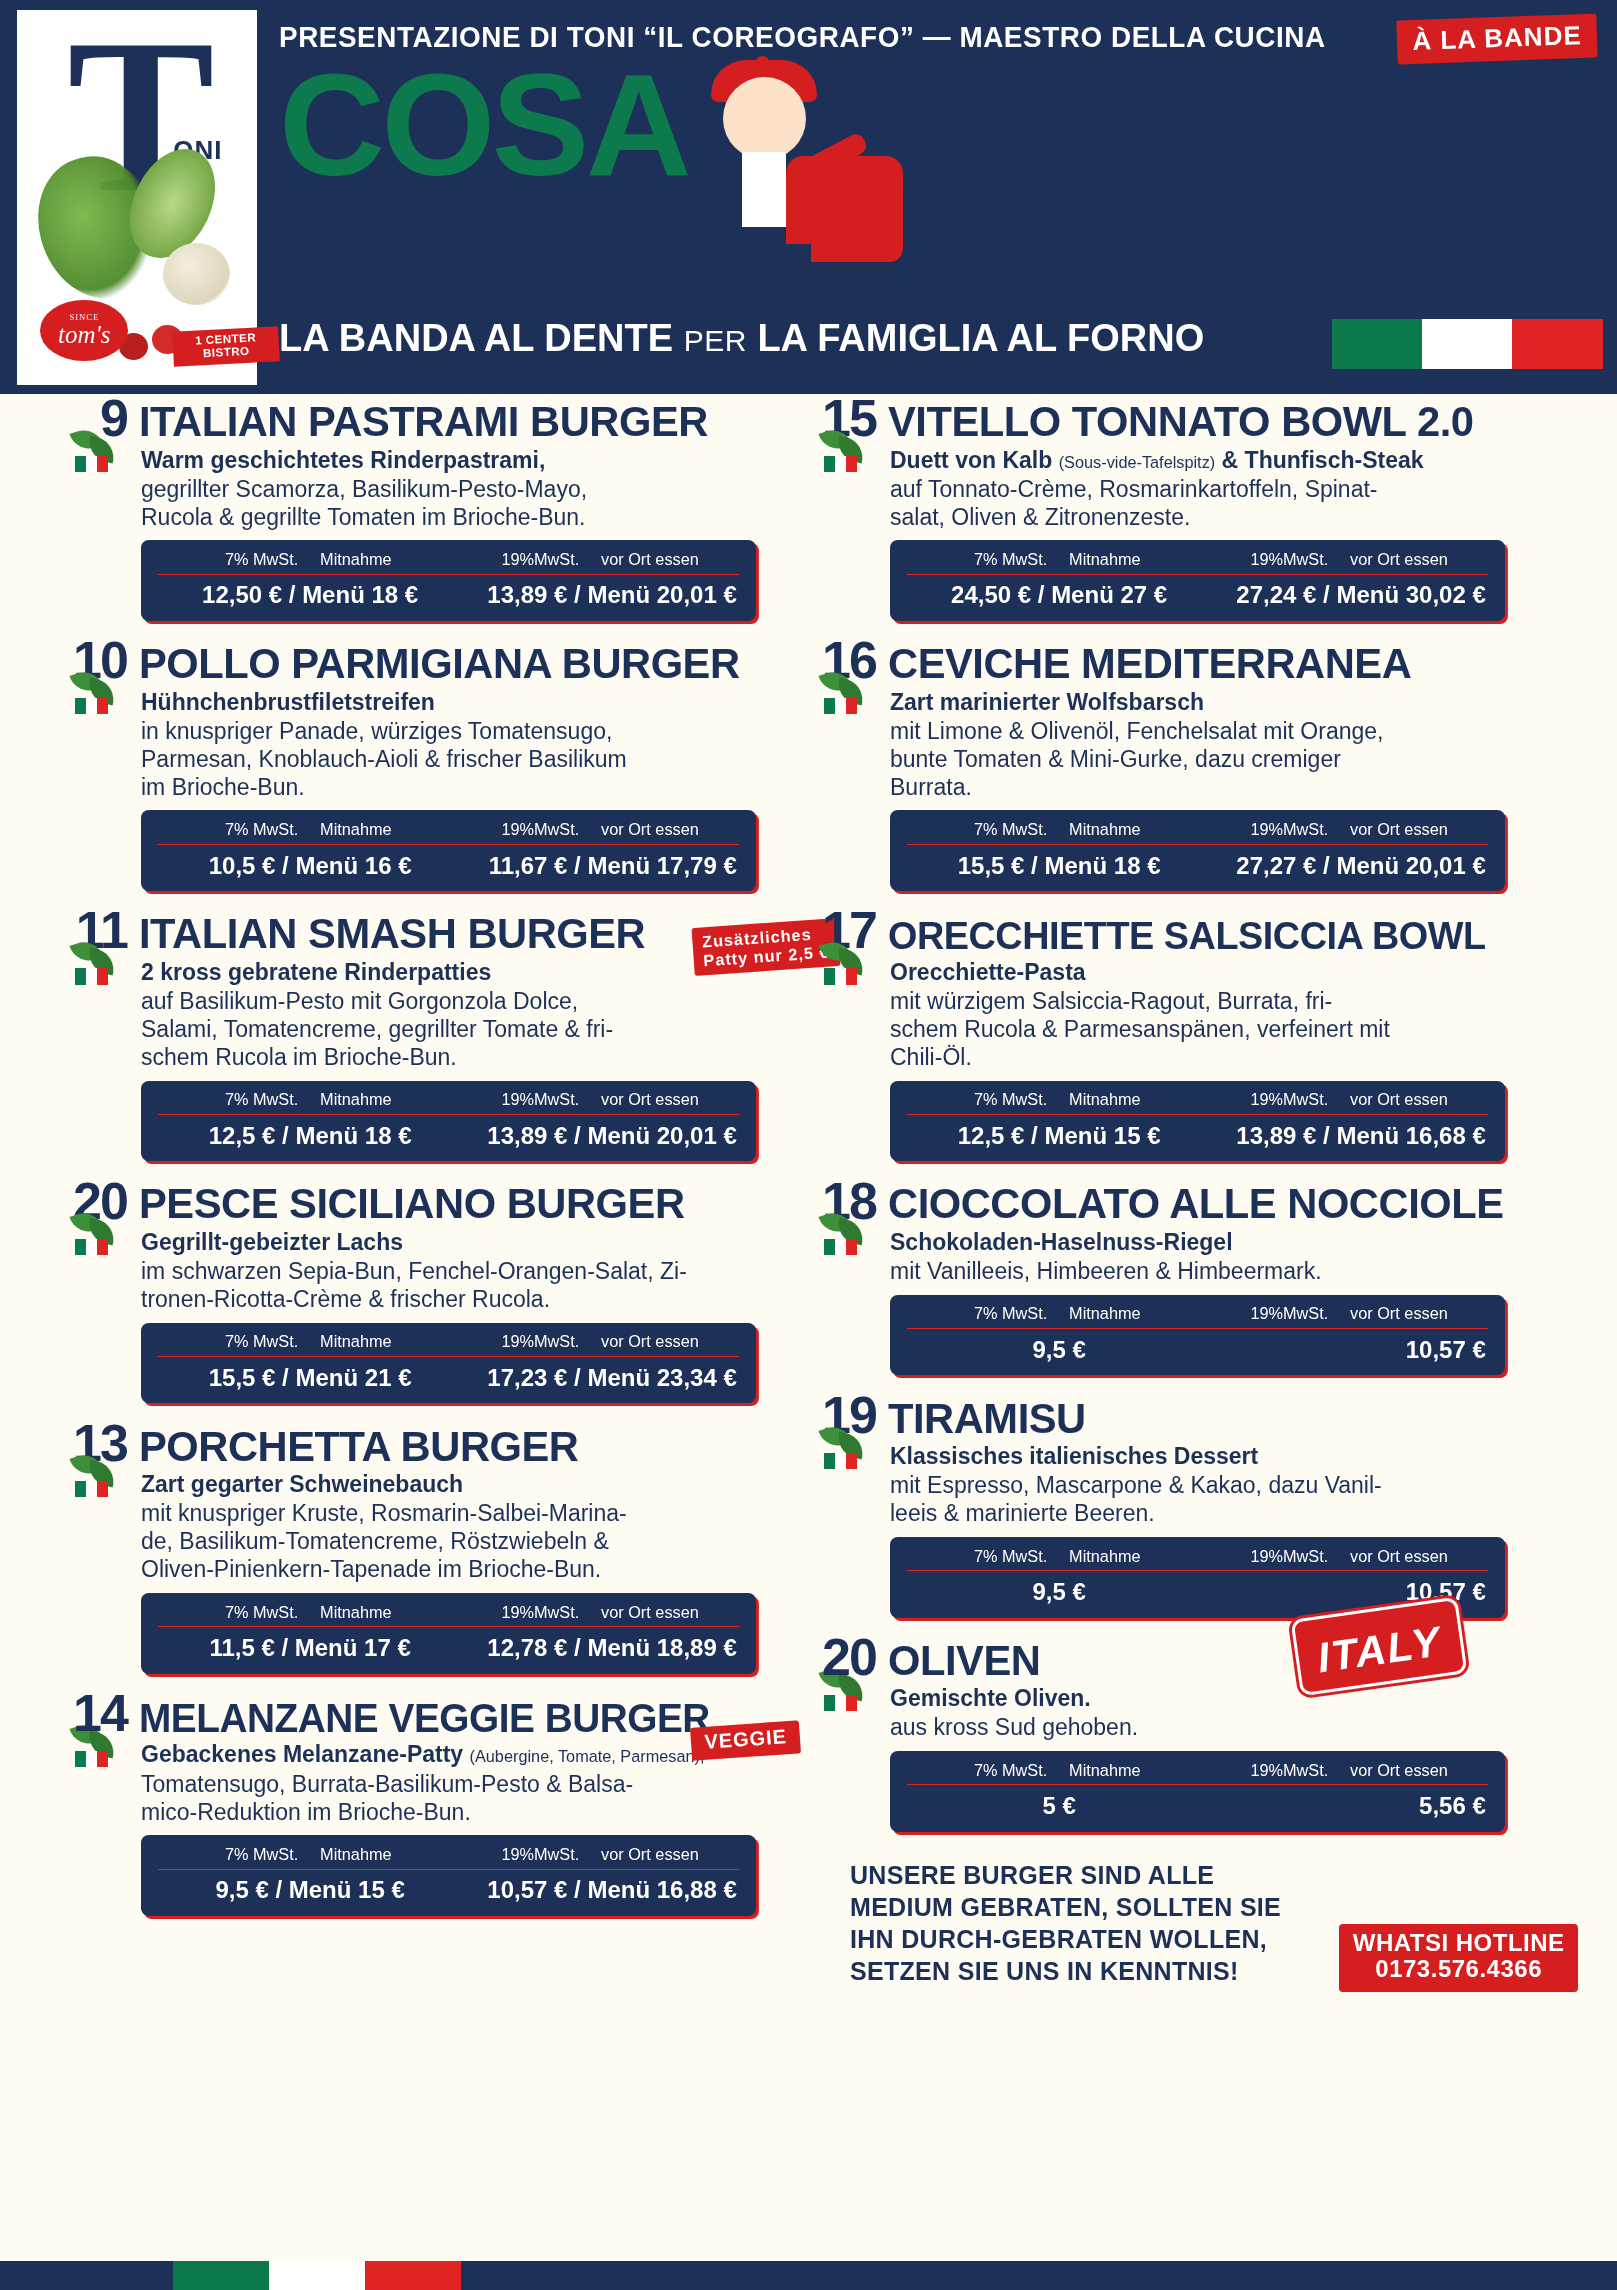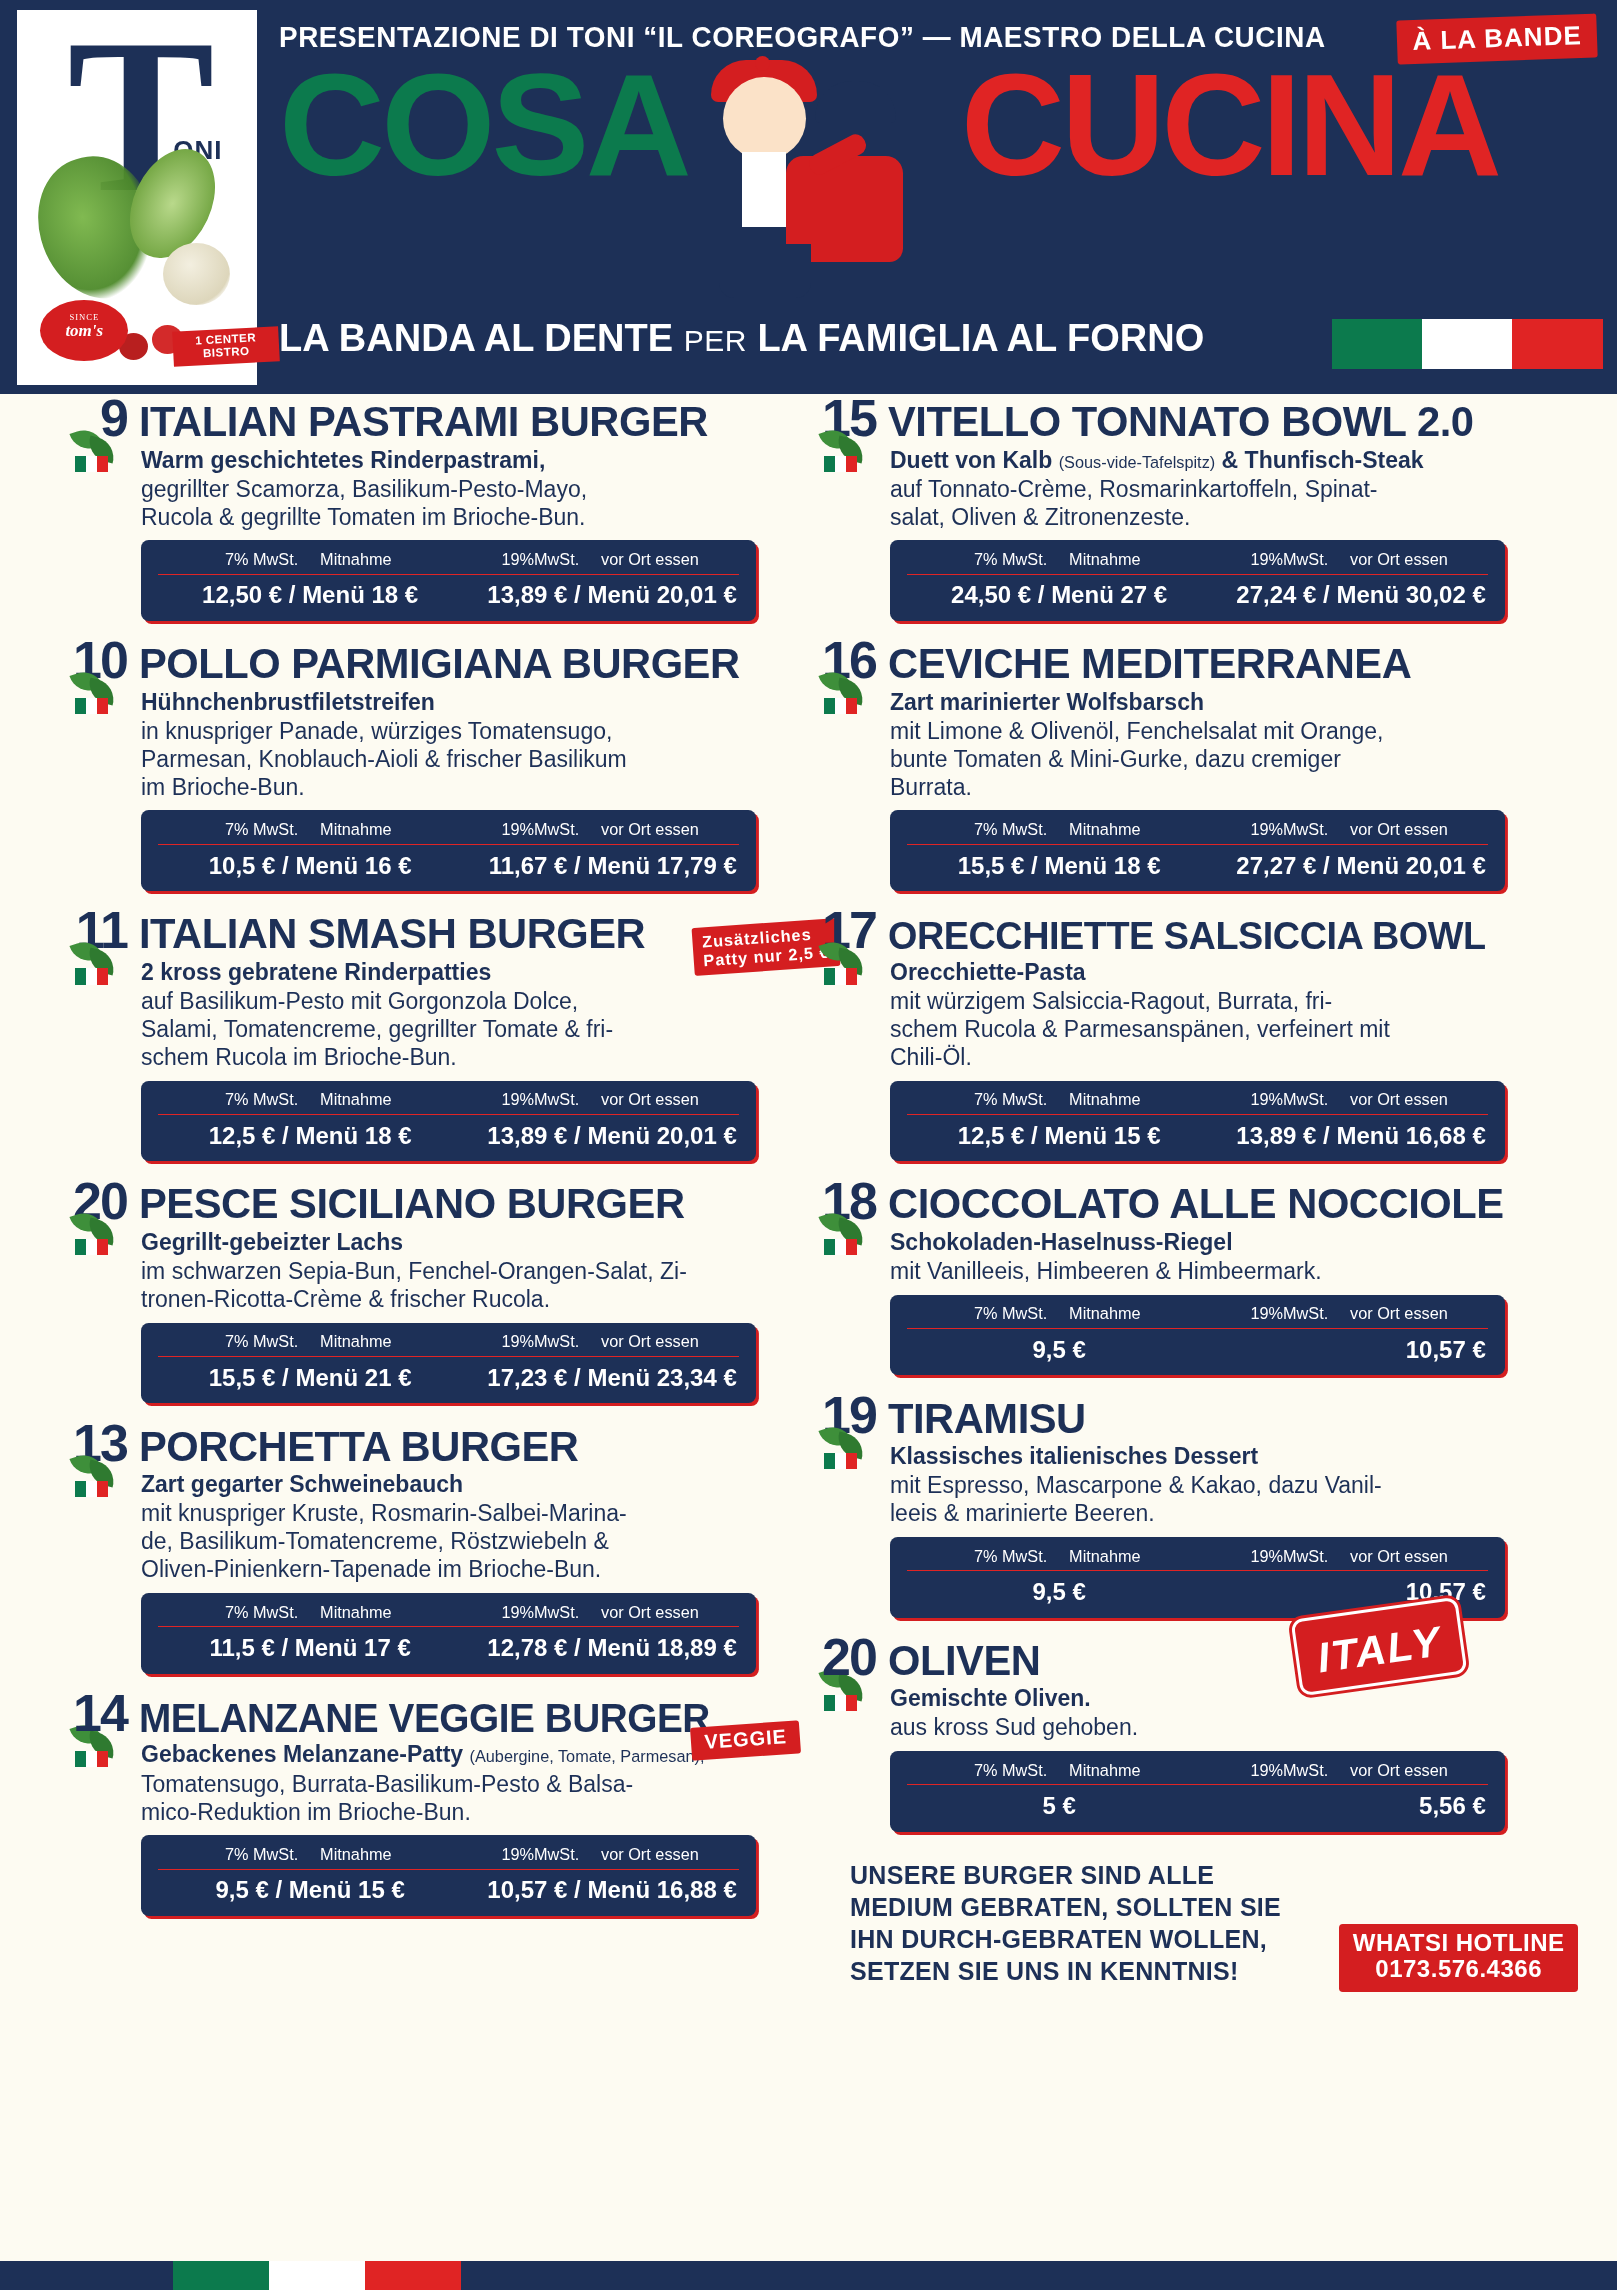--- a/index.html
+++ b/index.html
@@ -47,21 +47,21 @@
   .tom1 { position:absolute; left:67px; top:309px; width:35px; height:33px; background:#d32a2a; border-radius:50%; }
   .tom2 { position:absolute; left:100px; top:321px; width:29px; height:27px; background:#b81f1f; border-radius:50%; }
   .tom3 { position:absolute; left:133px; top:313px; width:31px; height:29px; background:#d32a2a; border-radius:50%; }
   .toms-badge {
     position:absolute; left:21px; top:288px; width:88px; height:61px;
     background:#d41e20; border-radius:50%;
     color:#fff; text-align:center; font-family:"Liberation Serif", serif;
     padding-top:12.5px;
   }
   .toms-badge .small { font-size:8.6px; letter-spacing:1px; display:block; }
-  .toms-badge .big { font-size:17px; font-style:italic; font-weight:bold; display:block; line-height:1; }
+  .toms-badge .big { font-size:25px; font-style:italic; font-weight:normal; display:block; line-height:1; }
   .center-badge {
     position:absolute; left:154px; top:317px; width:106px; height:35px;
     background:#d41e20; color:#fff; font-size:11.5px; font-weight:bold;
     text-align:center; line-height:1.15; padding-top:3.8px; letter-spacing:0.5px;
     transform:rotate(-3deg);
   }
 
   .header-toptext {
     position:absolute; left:279px; top:21px;
     font-family:"Liberation Sans", sans-serif;
@@ -233,21 +233,20 @@
           <span class="small">SINCE</span>
           <span class="big">tom's</span>
         </div>
         <div class="center-badge">1 CENTER BISTRO</div>
       </div>
 
       <div class="header-toptext">PRESENTAZIONE DI TONI “IL COREOGRAFO” — MAESTRO DELLA CUCINA</div>
       <div class="alabande">À LA BANDE</div>
 
       <div class="word-cosa">COSA</div>
-      <div class="word-cucina">CUCINA</div>
 
       <div class="chef">
         <div class="tray"></div>
           <div class="traystem"></div>
         <div class="cap"></div>
           <div class="capbtn"></div>
         <div class="head"></div>
         <div class="body"></div>
           <div class="shirt"></div>
         <div class="arm"></div>

